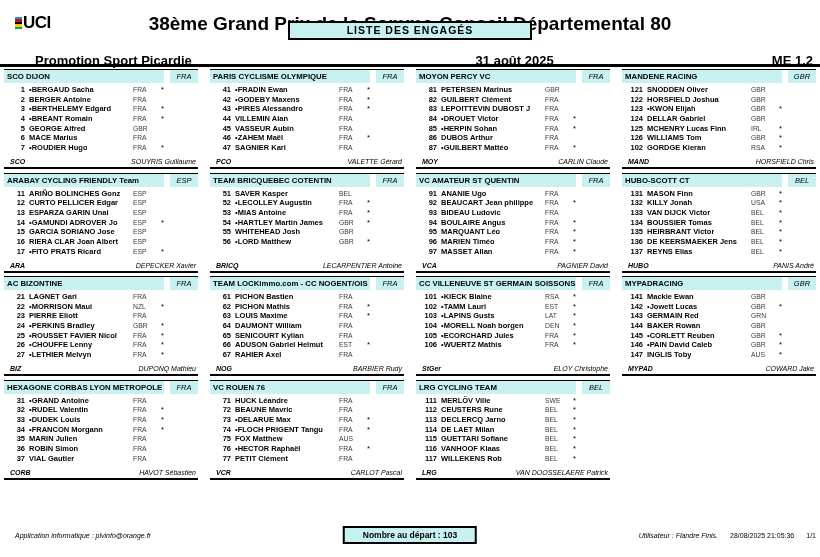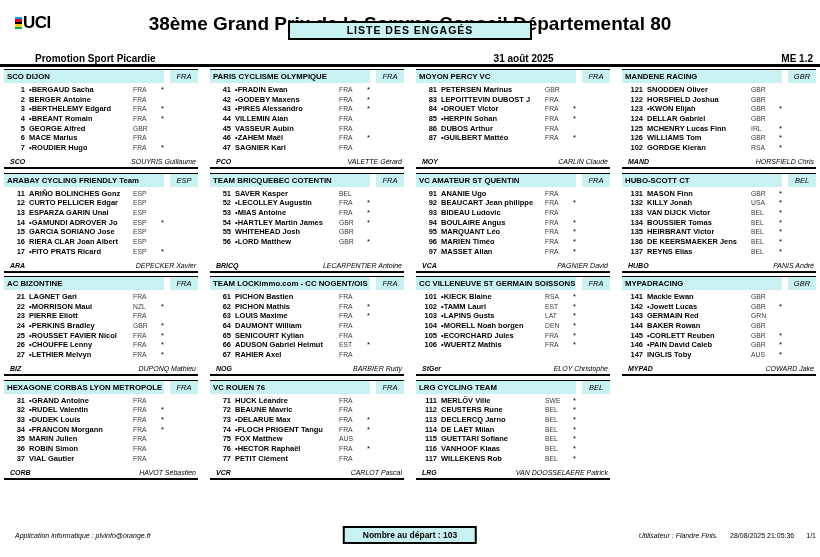--- a/index.html
+++ b/index.html
@@ -12,21 +12,21 @@
   .uci-logo{position:absolute;left:15px;top:13px;display:flex;align-items:center;}
   .stripes{display:flex;flex-direction:column;width:7px;height:13px;margin-right:1px;}
   .stripes span{flex:1;}
   .st-blue{background:#009FE3}.st-red{background:#E2001A}.st-black{background:#000}
   .st-yellow{background:#FFCC00}.st-green{background:#00A651}
   .uci-text{font-size:17px;font-weight:bold;letter-spacing:-.5px;}
   .title{position:absolute;top:13px;left:100px;right:100px;text-align:center;font-weight:bold;font-size:19px;white-space:nowrap;}
   .banner{position:absolute;top:21px;left:50%;transform:translateX(-50%);
     min-width:228px;height:13px;line-height:13px;background:var(--accent);
     border:2px solid #000;text-align:center;font-weight:bold;font-size:10.5px;padding:1px 6px;letter-spacing:1px;}
-  .meta{position:absolute;top:53px;left:7px;right:7px;display:flex;font-weight:bold;font-size:10px;padding-left:28px;}
+  .meta{position:absolute;top:53px;left:7px;right:7px;display:flex;font-weight:bold;font-size:13px;padding-left:28px;}
   .meta .m-l{flex:1;text-align:left;}
   .meta .m-c{flex:1;text-align:right;}
   .meta .m-r{flex:1;text-align:right;}
   .rule{position:absolute;top:64px;left:0;right:0;height:2.5px;background:#000;}
   
   .grid{position:absolute;top:69px;left:4px;right:4px;display:flex;gap:12px;}
   .col{flex:1;display:flex;flex-direction:column;min-width:0;}
   .team{height:97px;border-top:1.5px solid #000;border-bottom:2px solid #000;
     margin-bottom:3.5px;display:flex;flex-direction:column;}
   .t-hdr{display:flex;height:13px;margin-bottom:2px;}
@@ -571,20 +571,27 @@
     </div>
     <div class="t-riders">
           <div class="rider">
     <span class="r-num">81</span>
     <span class="r-bullet"></span>
     <span class="r-name">PETERSEN Marinus</span>
     <span class="r-nat">GBR</span>
     <span class="r-star"></span>
   </div>
           <div class="rider">
+    <span class="r-num">82</span>
+    <span class="r-bullet"></span>
+    <span class="r-name">GUILBERT Clément</span>
+    <span class="r-nat">FRA</span>
+    <span class="r-star"></span>
+  </div>
+          <div class="rider">
     <span class="r-num">83</span>
     <span class="r-bullet"></span>
     <span class="r-name">LEPOITTEVIN DUBOST J</span>
     <span class="r-nat">FRA</span>
     <span class="r-star"></span>
   </div>
           <div class="rider">
     <span class="r-num">84</span>
     <span class="r-bullet">•</span>
     <span class="r-name">DROUET Victor</span>

